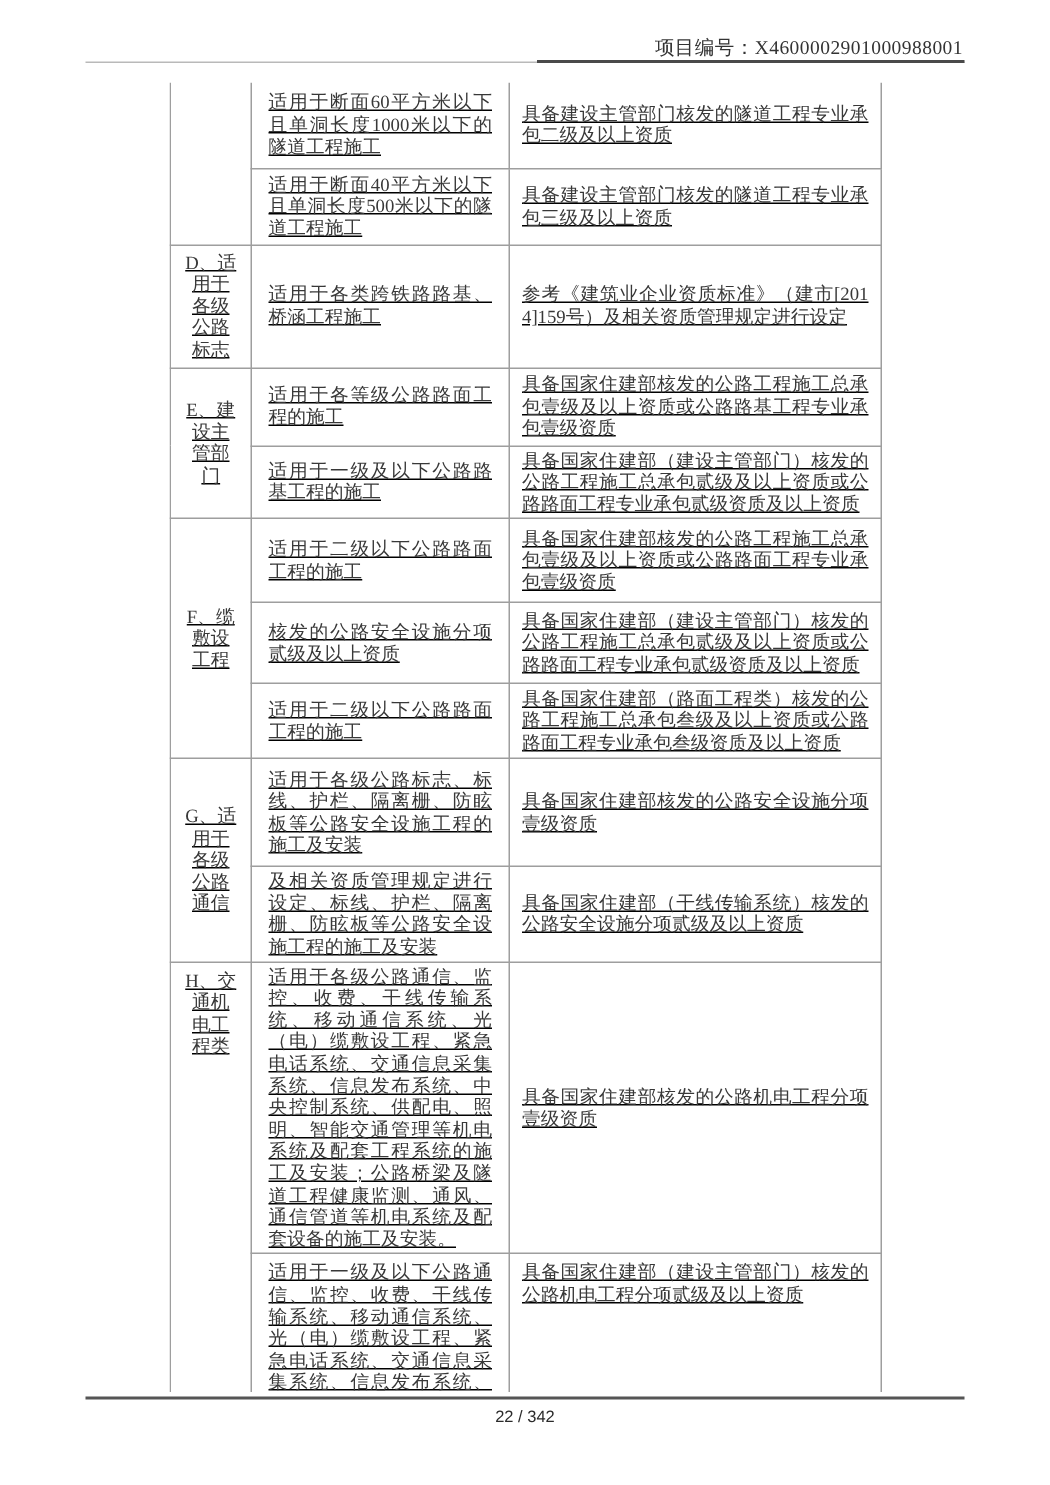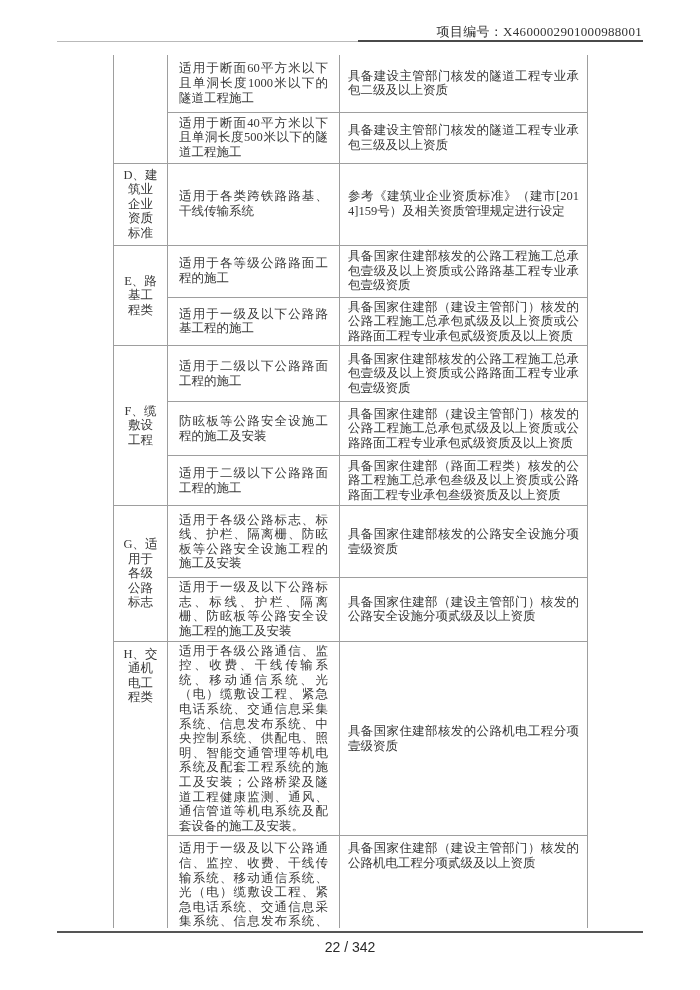--- a/index.html
+++ b/index.html
@@ -12,40 +12,40 @@
   }
   
   .hdr{
     position:absolute;top:23px;right:58px;
     font-size:13px;color:#333;letter-spacing:.3px;white-space:nowrap;margin-left:19px;
   }
   .hdr-rule{position:absolute;top:41px;left:57px;width:586px;height:1px;background:#b9b9b9;}
   .hdr-rule-dark{position:absolute;top:40px;left:358px;width:285px;height:2px;background:#4a4a4a;}
   
   .table-wrap{position:absolute;top:55px;left:113px;width:476px;height:873px;overflow:hidden;}
-  table{border-collapse:collapse;table-layout:fixed;width:474px;}
+  table{border-collapse:collapse;table-layout:fixed;width:474px;text-decoration:underline;}
   col.w1{width:54px;} col.w2{width:172px;} col.w3{width:248px;}
   td{
     border:1px solid #9e9e9e;
     font-size:12.5px;line-height:14.6px;color:#383838;
     vertical-align:middle;word-break:break-all;
   }
   tr.first td{border-top:none;}
   tr.last td{border-bottom:none;}
   .c1{text-align:center;padding:2px 9px;}
   .c2{text-align:justify;padding:2px 11px;}
   .c3{text-align:justify;padding:2px 8px;}
   .vtop{vertical-align:top;}
   td.vtop{padding-top:5px;}
   
   .ftr-rule{position:absolute;top:931px;left:57px;width:586px;height:2px;background:#555;}
   .ftr{
     position:absolute;top:939px;left:0;right:0;text-align:center;
     font-family:"Liberation Sans","DejaVu Sans",sans-serif;
-    font-size:14px;color:#2a2a2a;
+    font-size:11px;color:#2a2a2a;
   }
 </style>
 </head>
 <body>
 
 <div class="page">
 
   <div class="hdr">
     <span>项目编号：</span><span>X4600002901000988001</span>
   </div>
@@ -63,54 +63,54 @@
         <tr class="first" style="height:57px">
           <td class="c1" rowspan="2"></td>
           <td class="c2">适用于断面60平方米以下且单洞长度1000米以下的隧道工程施工</td>
           <td class="c3">具备建设主管部门核发的隧道工程专业承包二级及以上资质</td>
         </tr>
         <tr style="height:51px">
           <td class="c2">适用于断面40平方米以下且单洞长度500米以下的隧道工程施工</td>
           <td class="c3">具备建设主管部门核发的隧道工程专业承包三级及以上资质</td>
         </tr>
         <tr style="height:82px">
-          <td class="c1">D、建筑业企业资质标准</td>
-          <td class="c2">适用于各类跨铁路路基、干线传输系统</td>
+          <td class="c1">D、适用于各级公路标志</td>
+          <td class="c2">适用于各类跨铁路路基、桥涵工程施工</td>
           <td class="c3">参考《建筑业企业资质标准》（建市[2014]159号）及相关资质管理规定进行设定</td>
         </tr>
         <tr style="height:52px">
-          <td class="c1" rowspan="2">E、路基工程类</td>
+          <td class="c1" rowspan="2">E、建设主管部门</td>
           <td class="c2">适用于各等级公路路面工程的施工</td>
           <td class="c3">具备国家住建部核发的公路工程施工总承包壹级及以上资质或公路路基工程专业承包壹级资质</td>
         </tr>
         <tr style="height:48px">
           <td class="c2">适用于一级及以下公路路基工程的施工</td>
           <td class="c3">具备国家住建部（建设主管部门）核发的公路工程施工总承包贰级及以上资质或公路路面工程专业承包贰级资质及以上资质</td>
         </tr>
         <tr style="height:56px">
           <td class="c1" rowspan="3">F、缆敷设工程</td>
           <td class="c2">适用于二级以下公路路面工程的施工</td>
           <td class="c3">具备国家住建部核发的公路工程施工总承包壹级及以上资质或公路路面工程专业承包壹级资质</td>
         </tr>
         <tr style="height:54px">
-          <td class="c2">防眩板等公路安全设施工程的施工及安装</td>
+          <td class="c2">核发的公路安全设施分项贰级及以上资质</td>
           <td class="c3">具备国家住建部（建设主管部门）核发的公路工程施工总承包贰级及以上资质或公路路面工程专业承包贰级资质及以上资质</td>
         </tr>
         <tr style="height:50px">
           <td class="c2">适用于二级以下公路路面工程的施工</td>
           <td class="c3">具备国家住建部（路面工程类）核发的公路工程施工总承包叁级及以上资质或公路路面工程专业承包叁级资质及以上资质</td>
         </tr>
         <tr style="height:72px">
-          <td class="c1" rowspan="2">G、适用于各级公路标志</td>
+          <td class="c1" rowspan="2">G、适用于各级公路通信</td>
           <td class="c2">适用于各级公路标志、标线、护栏、隔离栅、防眩板等公路安全设施工程的施工及安装</td>
           <td class="c3">具备国家住建部核发的公路安全设施分项壹级资质</td>
         </tr>
         <tr style="height:63px">
-          <td class="c2">适用于一级及以下公路标志、标线、护栏、隔离栅、防眩板等公路安全设施工程的施工及安装</td>
-          <td class="c3">具备国家住建部（建设主管部门）核发的公路安全设施分项贰级及以上资质</td>
+          <td class="c2">及相关资质管理规定进行设定、标线、护栏、隔离栅、防眩板等公路安全设施工程的施工及安装</td>
+          <td class="c3">具备国家住建部（干线传输系统）核发的公路安全设施分项贰级及以上资质</td>
         </tr>
         <tr style="height:172px">
           <td class="c1 vtop" rowspan="2">H、交通机电工程类</td>
           <td class="c2">适用于各级公路通信、监控、收费、干线传输系统、移动通信系统、光（电）缆敷设工程、紧急电话系统、交通信息采集系统、信息发布系统、中央控制系统、供配电、照明、智能交通管理等机电系统及配套工程系统的施工及安装；公路桥梁及隧道工程健康监测、通风、通信管道等机电系统及配套设备的施工及安装。</td>
           <td class="c3">具备国家住建部核发的公路机电工程分项壹级资质</td>
         </tr>
         <tr class="last" style="height:108px">
           <td class="c2 vtop">适用于一级及以下公路通信、监控、收费、干线传输系统、移动通信系统、光（电）缆敷设工程、紧急电话系统、交通信息采集系统、信息发布系统、中央控制系统、供配电、照明、智</td>
           <td class="c3 vtop">具备国家住建部（建设主管部门）核发的公路机电工程分项贰级及以上资质</td>
         </tr>

